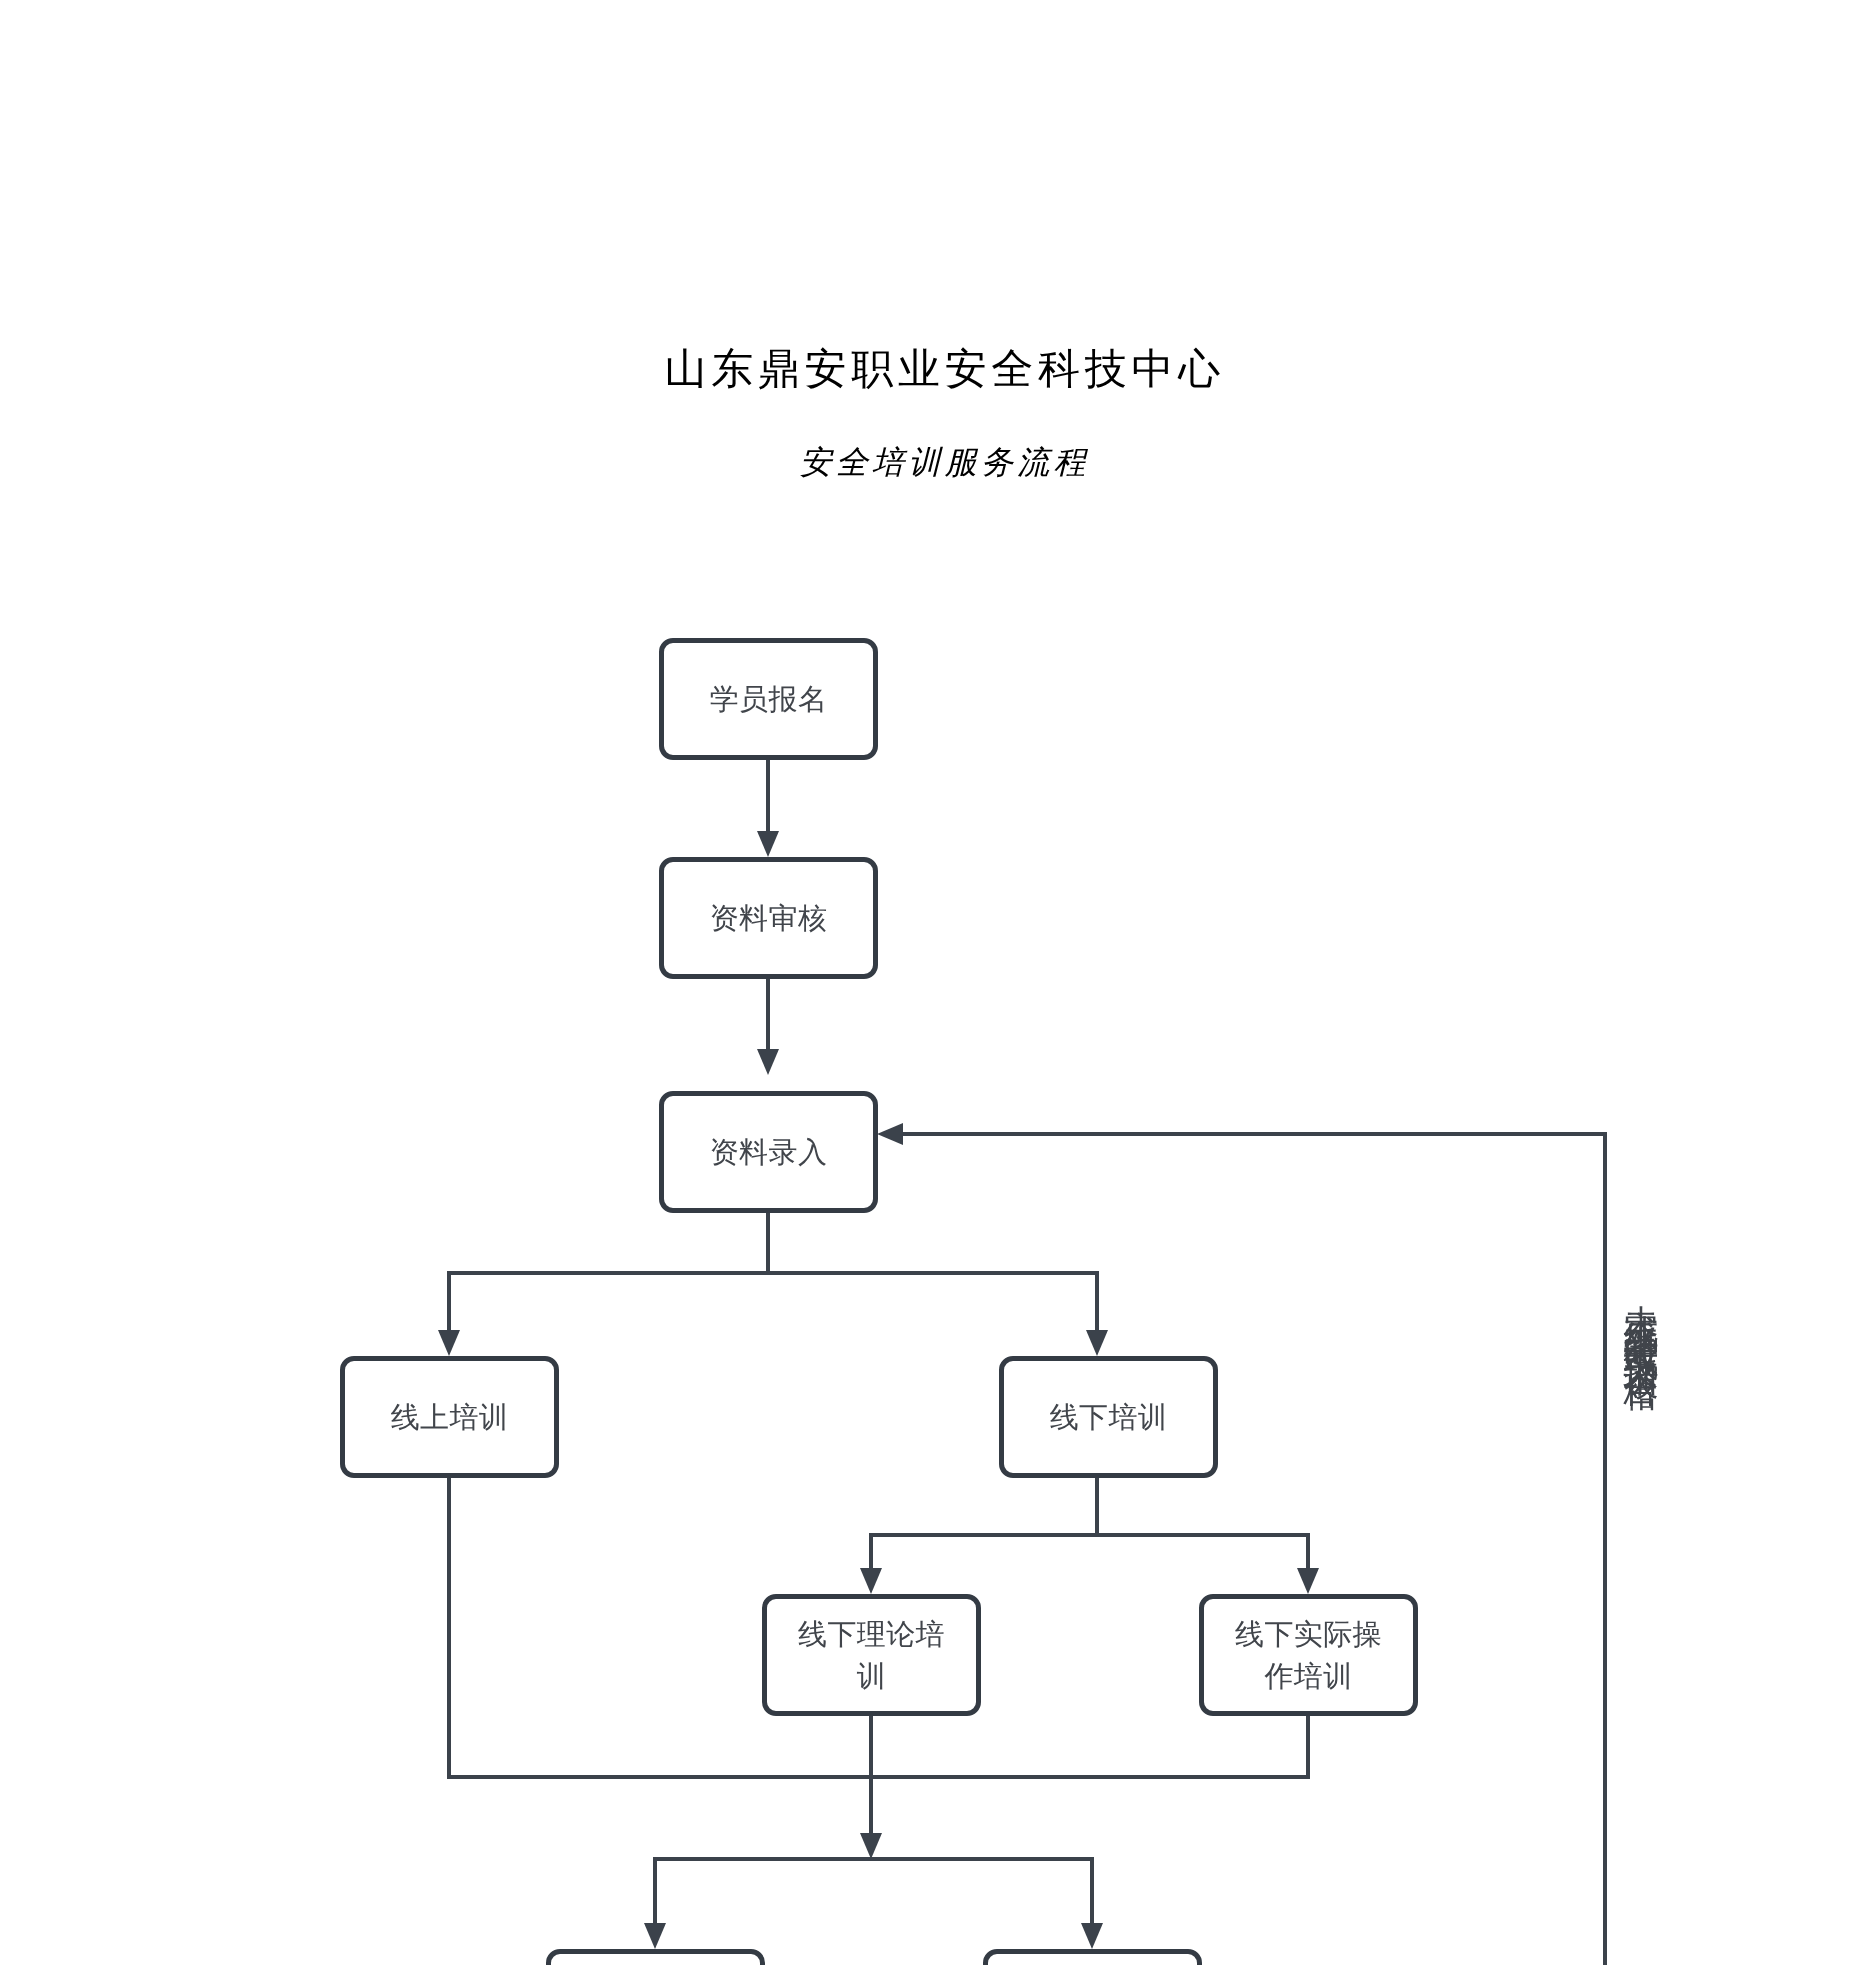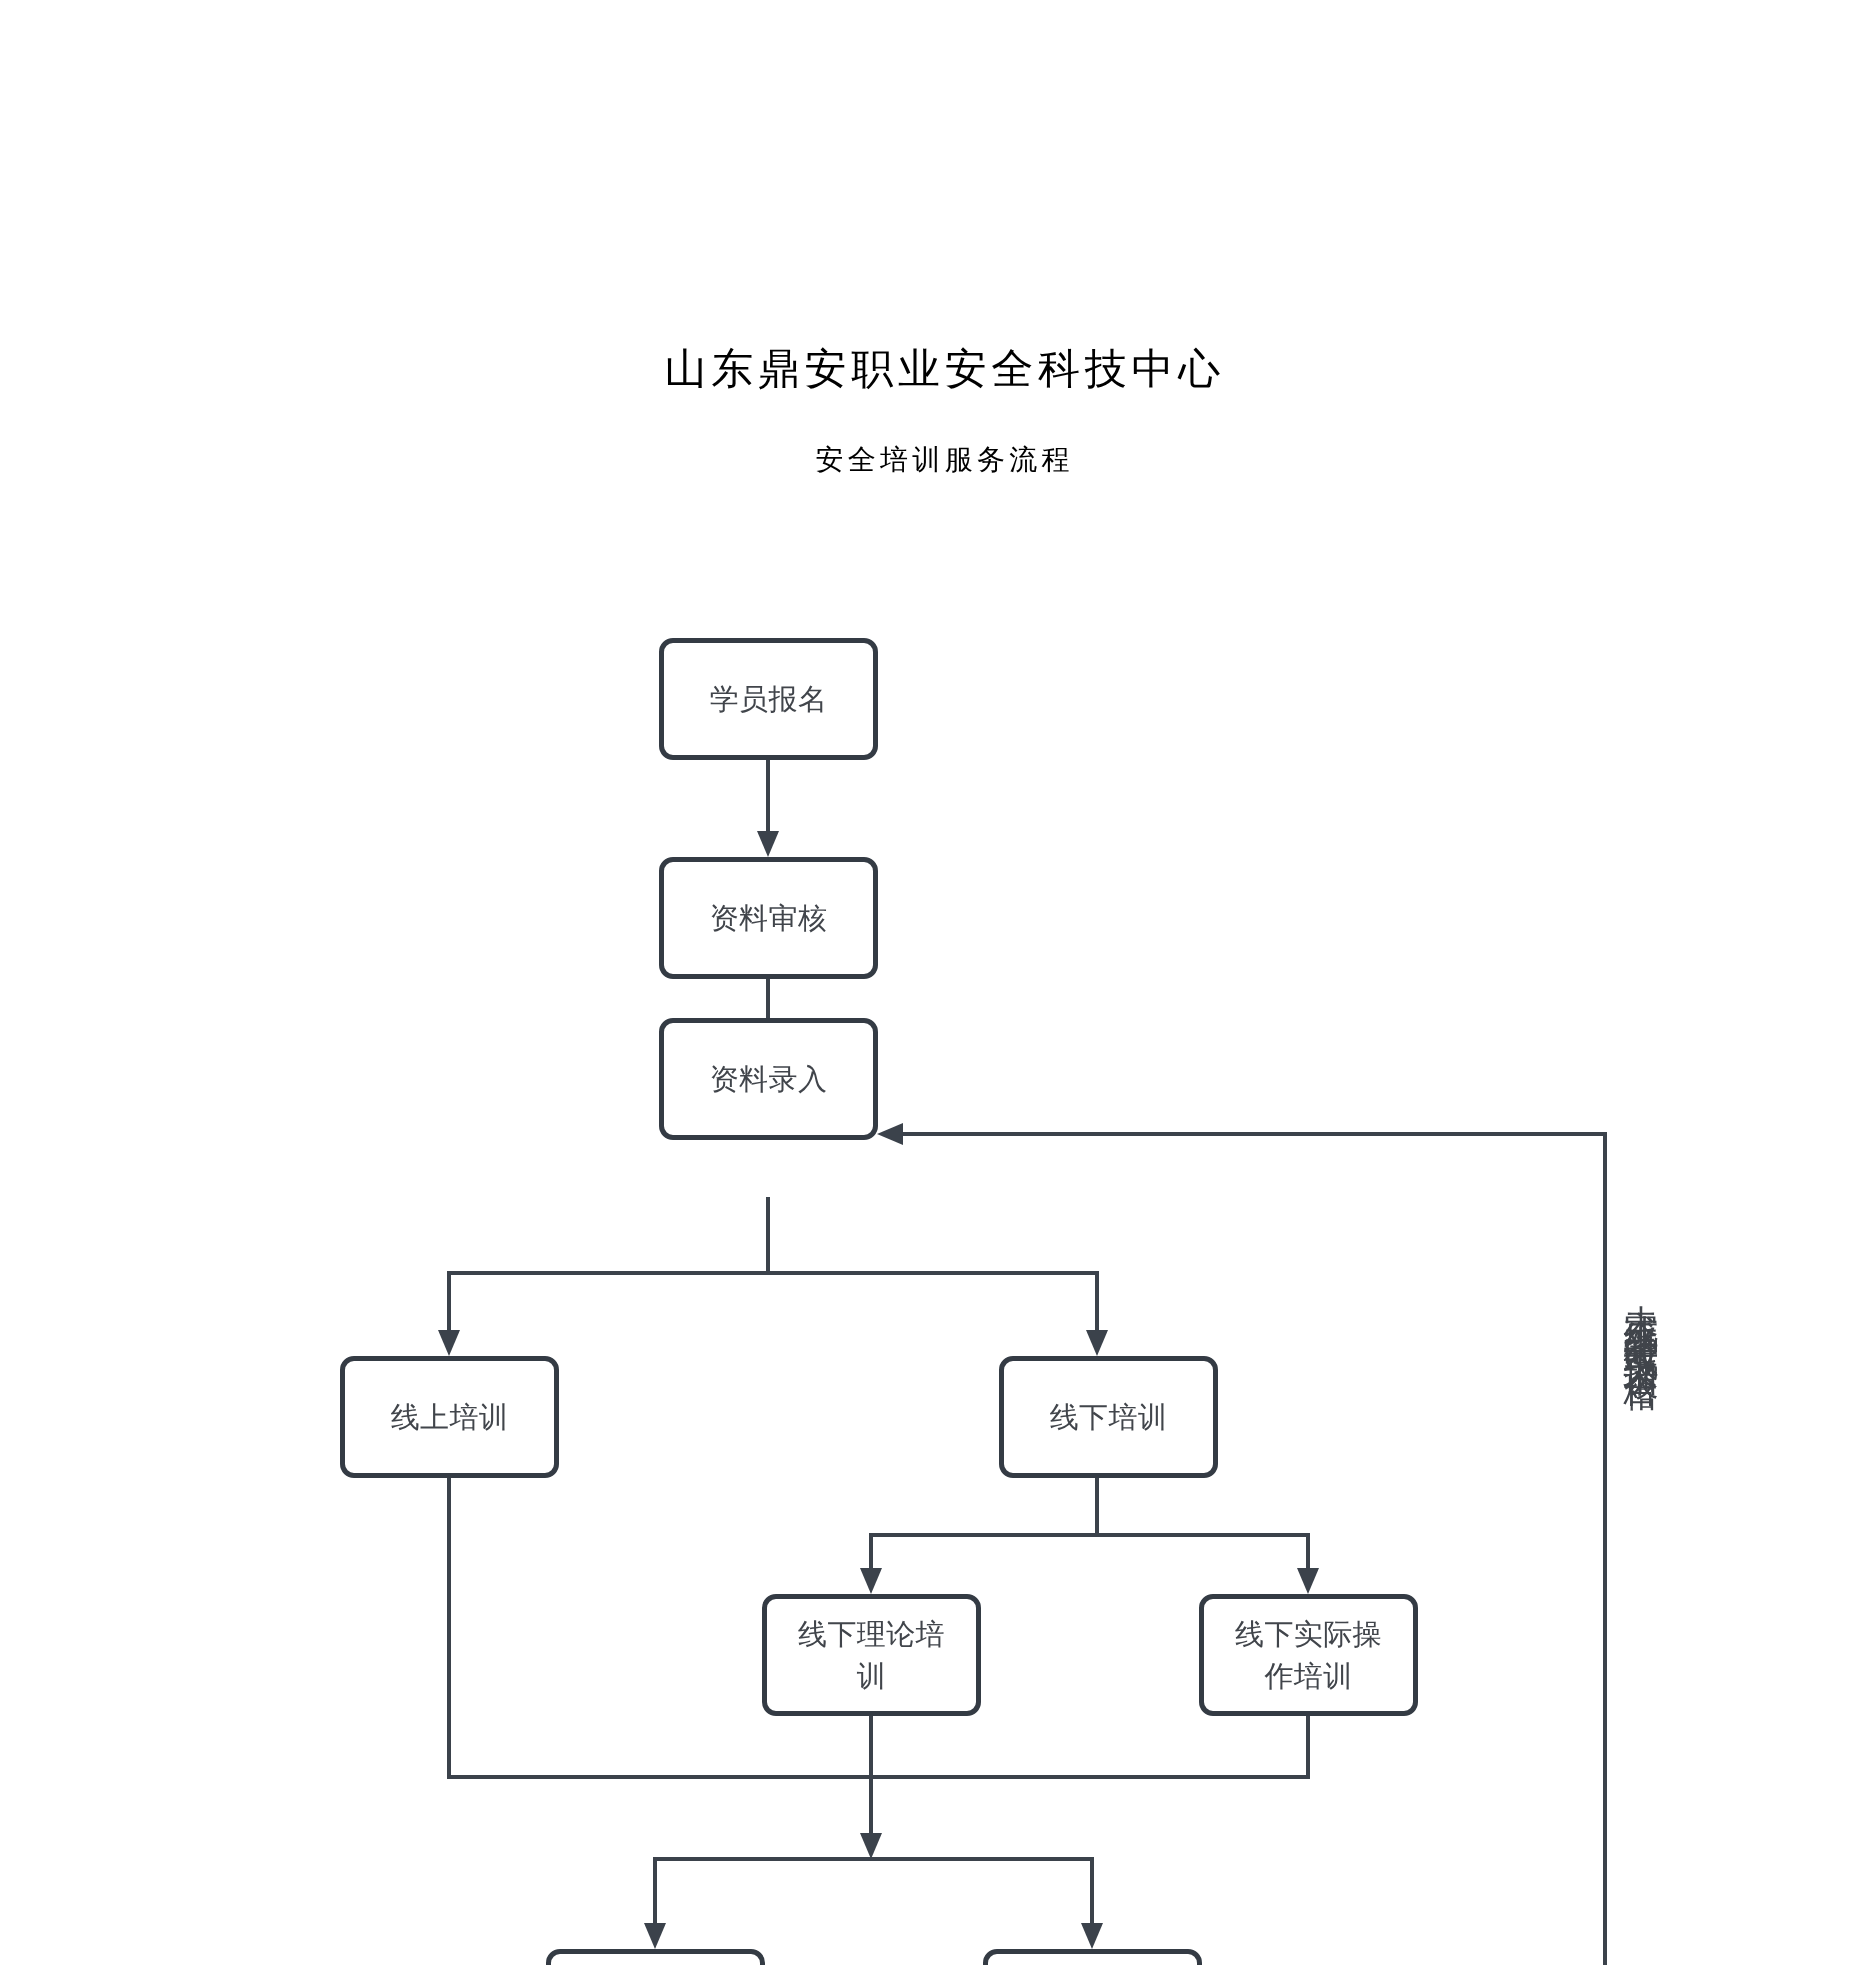--- a/index.html
+++ b/index.html
@@ -18,40 +18,40 @@
   
   .doc-title{
     position:absolute;left:0;width:100%;
     padding-left:17.3px;box-sizing:border-box;
     text-align:center;
     font-family:"Liberation Serif","DejaVu Serif",serif;
     color:#000;
     white-space:nowrap;
   }
   .t1{top:341px;font-size:42px;letter-spacing:4.7px;}
-  .t2{top:441px;font-size:28px;letter-spacing:4.3px;}
+  .t2{top:441px;font-size:32px;letter-spacing:4.3px;font-style:italic;}
   
   .node{
     position:absolute;
     width:219px;height:122px;
     box-sizing:border-box;
     border:5.1px solid var(--border);
     border-radius:14px;
     background:#ffffff;
     display:flex;align-items:center;justify-content:center;
     padding:16px 31px;
     z-index:2;
   }
   .node span{
     font-size:29px;line-height:42px;letter-spacing:0.4px;
     color:var(--nodetext);text-align:center;
   }
   .n1{left:659px;top:638px;}
   .n2{left:659px;top:857px;}
-  .n3{left:659px;top:1018px;align-items:center;}
+  .n3{left:659px;top:1091px;align-items:center;}
   .n4{left:340px; top:1356px;}
   .n5{left:987px;top:1356px;margin-left:12px;}
   .n6{left:762px;top:1594px;}
   .n7{left:1199px;top:1594px;}
   .n8{left:546px;top:1949px;}
   .n9{left:983px;top:1949px;}
   
   .edge{position:absolute;background:var(--line);z-index:1;}
   .e1 {left:766px;top:760px;width:3.9px;height:71px;}
   .e2 {left:766px;top:979px;width:3.9px;height:71px;}

